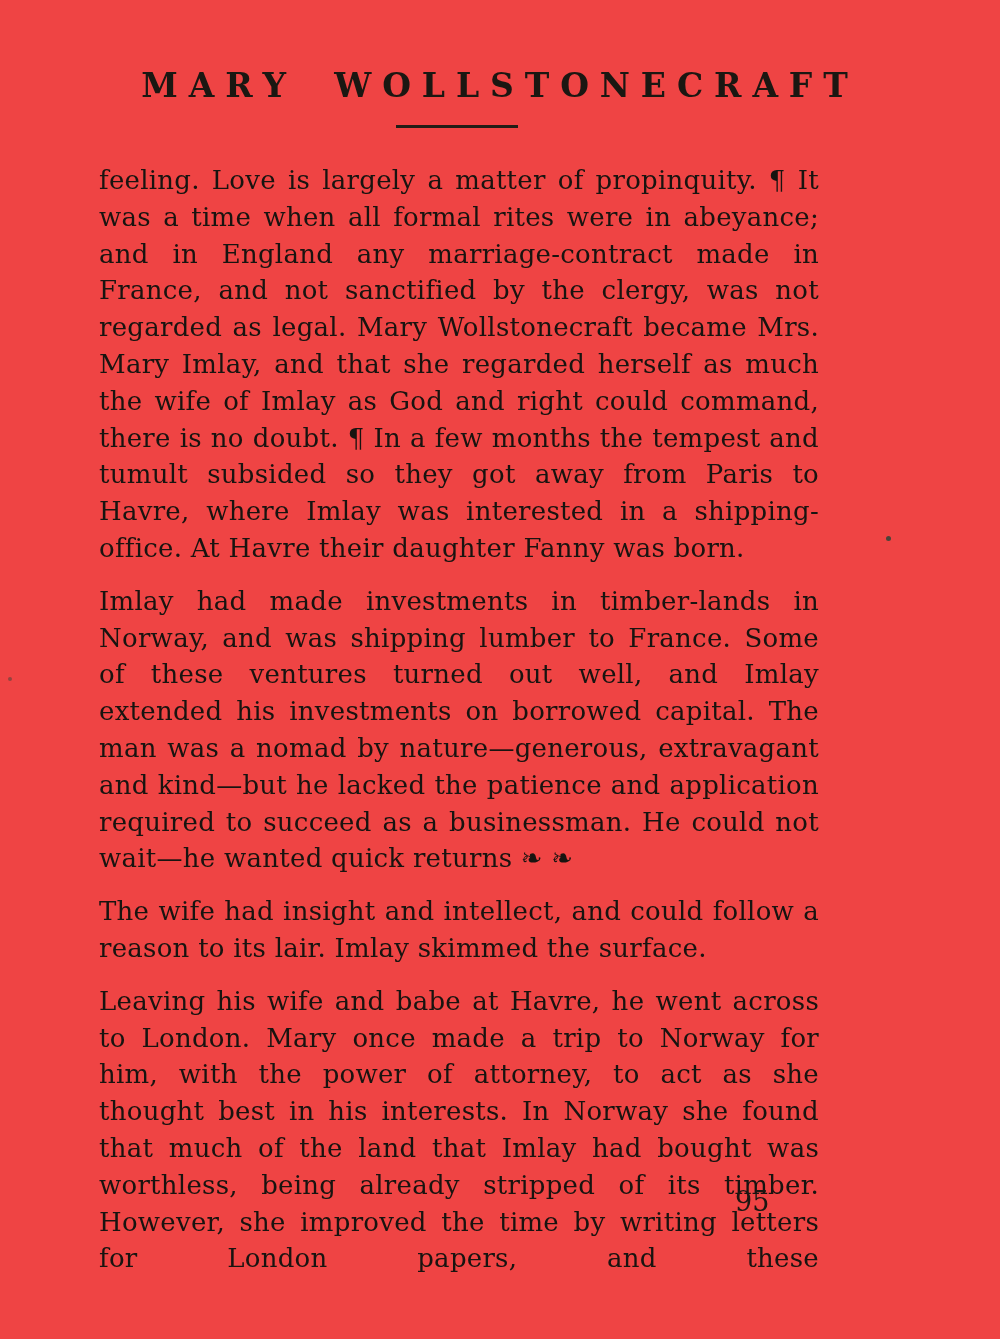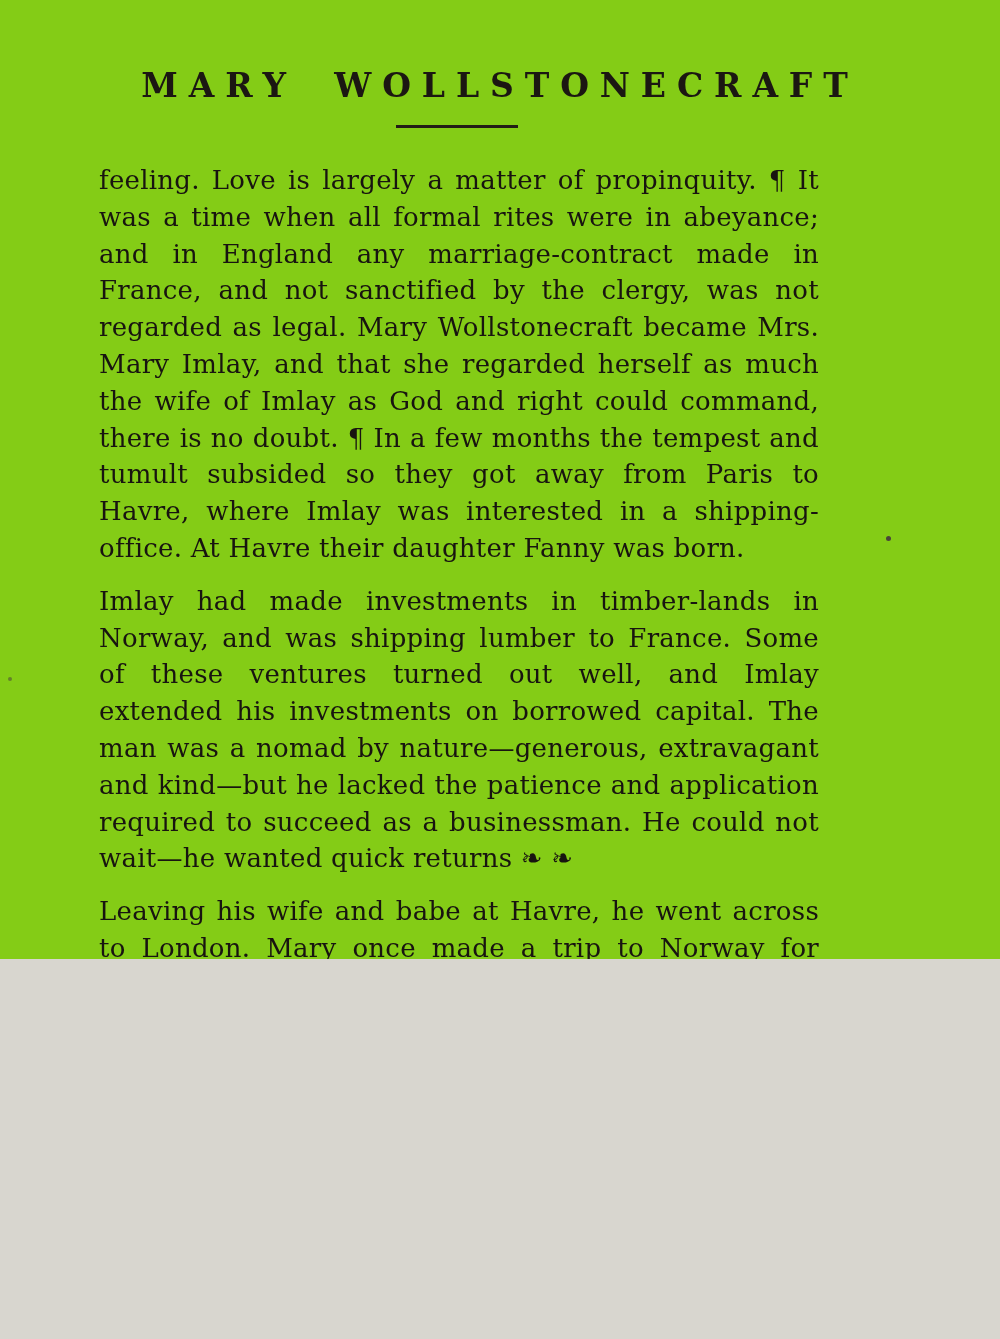--- a/index.html
+++ b/index.html
@@ -3,23 +3,23 @@
   <meta charset="utf-8">
   <style>
     html, body {
       margin: 0;
       padding: 0;
       background: #d8d6cf;
     }
     .page {
       position: relative;
       width: 1000px;
-      height: 959px;
+      height: 1339px;
       margin: 0 auto;
-      background: #84cc16;
+      background: #ef4444;
       font-family: "DejaVu Serif", serif;
       color: #181410;
       overflow: hidden;
       box-sizing: border-box;
     }
     .header {
       position: absolute;
       top: 66px;
       left: 0;
       width: 100%;
@@ -88,20 +88,21 @@
 
 <div class="page">
 
   <h1 class="header">MARY WOLLSTONECRAFT</h1>
 
   <div class="rule"></div>
 
   <div class="body-text">
     <p>feeling. Love is largely a matter of propinquity. ¶ It was a time when all formal rites were in abeyance; and in England any marriage-contract made in France, and not sanctified by the clergy, was not regarded as legal. Mary Wollstonecraft became Mrs. Mary Imlay, and that she regarded herself as much the wife of Imlay as God and right could command, there is no doubt. ¶ In a few months the tempest and tumult subsided so they got away from Paris to Havre, where Imlay was interested in a shipping-office. At Havre their daughter Fanny was born.</p>
     <p>Imlay had made investments in timber-lands in Norway, and was shipping lumber to France. Some of these ventures turned out well, and Imlay extended his investments on borrowed capital. The man was a nomad by nature—generous, extravagant and kind—but he lacked the patience and application required to succeed as a businessman. He could not wait—he wanted quick returns ❧ ❧</p>
+    <p>The wife had insight and intellect, and could follow a reason to its lair. Imlay skimmed the surface.</p>
     <p class="justify-last">Leaving his wife and babe at Havre, he went across to London. Mary once made a trip to Norway for him, with the power of attorney, to act as she thought best in his interests. In Norway she found that much of the land that Imlay had bought was worthless, being already stripped of its timber. However, she improved the time by writing letters for London papers, and these</p>
   </div>
 
   <div class="page-number">95</div>
 
   <div class="speck speck-right"></div>
   <div class="speck speck-left"></div>
 
 </div>
 

